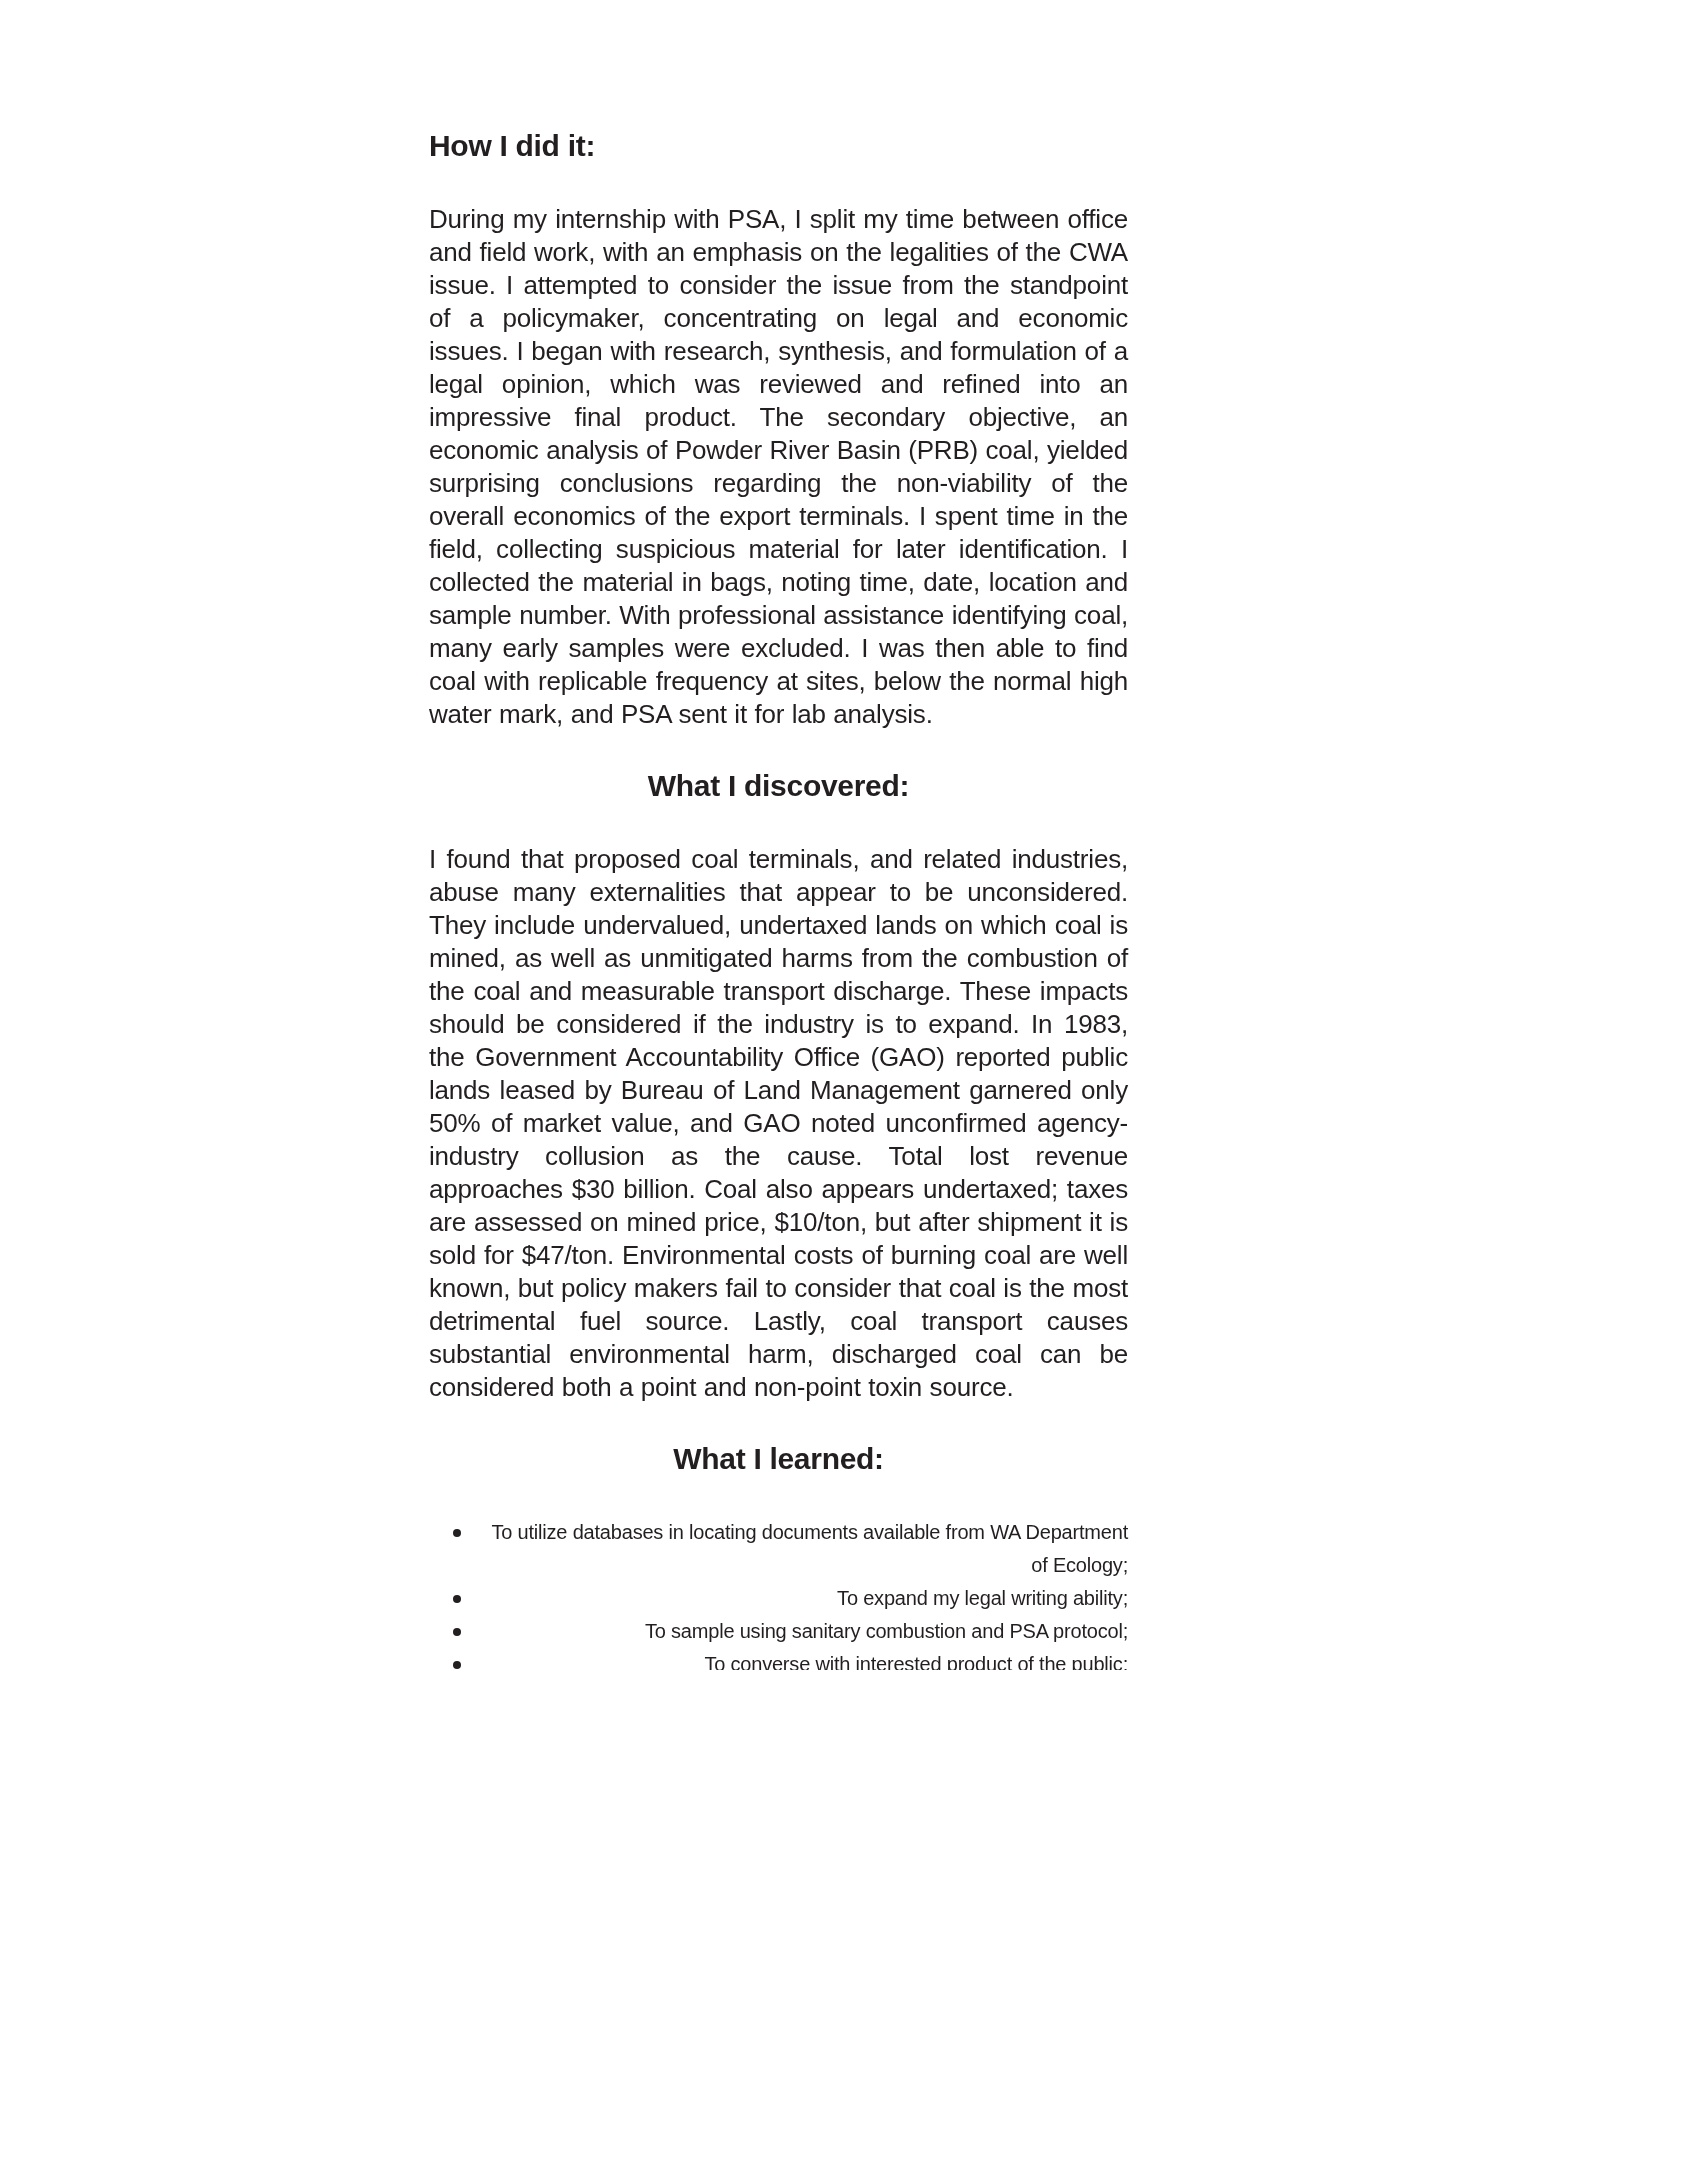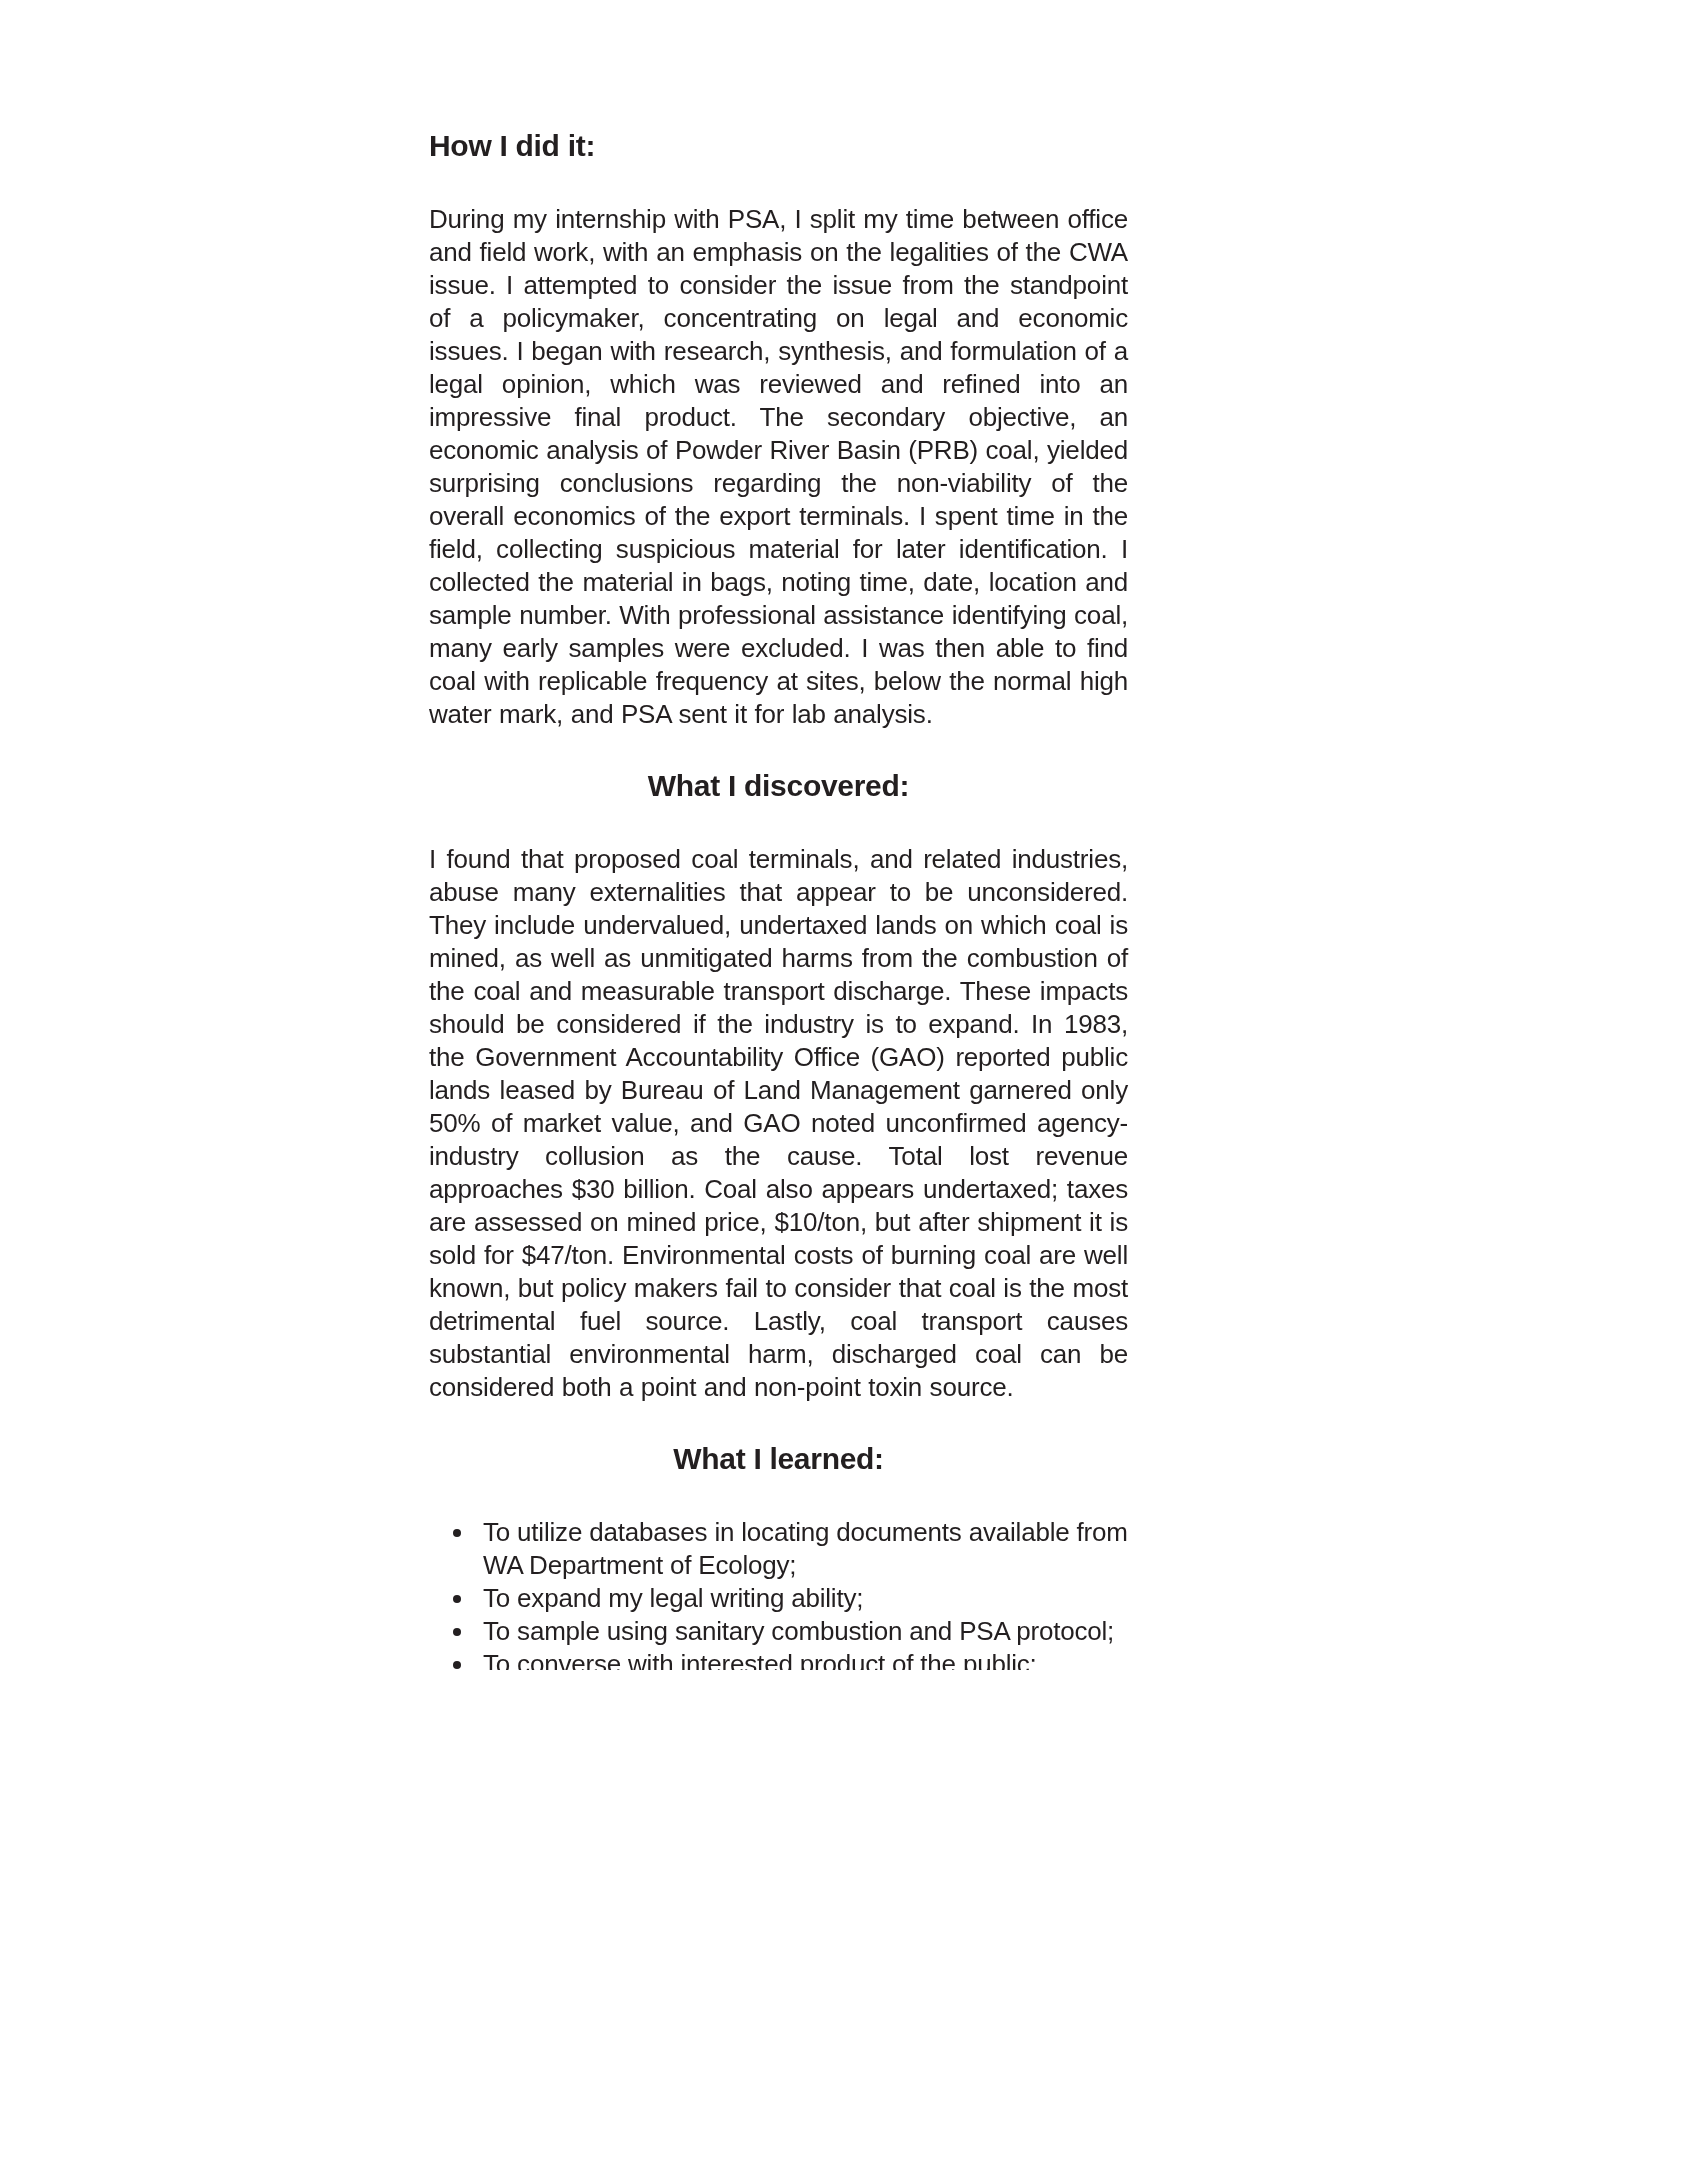--- a/index.html
+++ b/index.html
@@ -44,24 +44,24 @@
     word-spacing: 0.5px;
   }
   ul.learned-list {
     list-style: none;
     margin: 0;
     padding: 0;
   }
   ul.learned-list li {
     position: relative;
     padding-left: 54px;
-    font-size: 26px;
+    font-size: 20px;
     line-height: 33px;
     letter-spacing: -0.2px;
-    text-align: left;
+    text-align: right;
   }
   ul.learned-list li .bullet-dot {
     position: absolute;
     left: 24px;
     top: 13px;
     width: 8px;
     height: 8px;
     border-radius: 50%;
     background: #231f20;
   }

